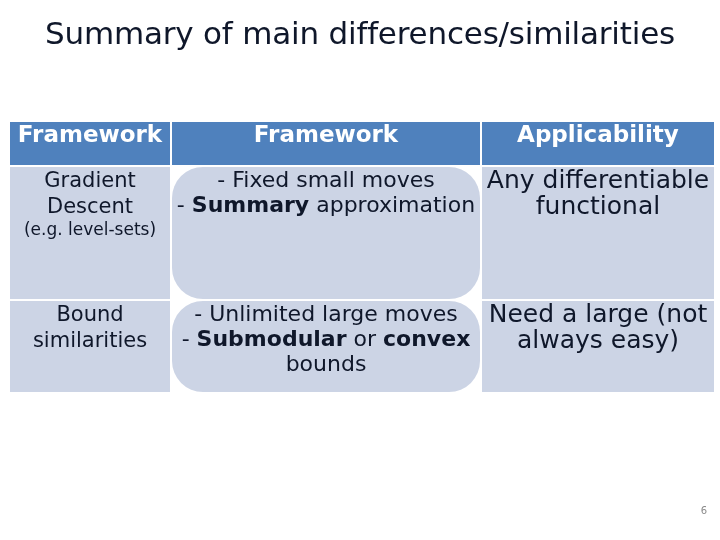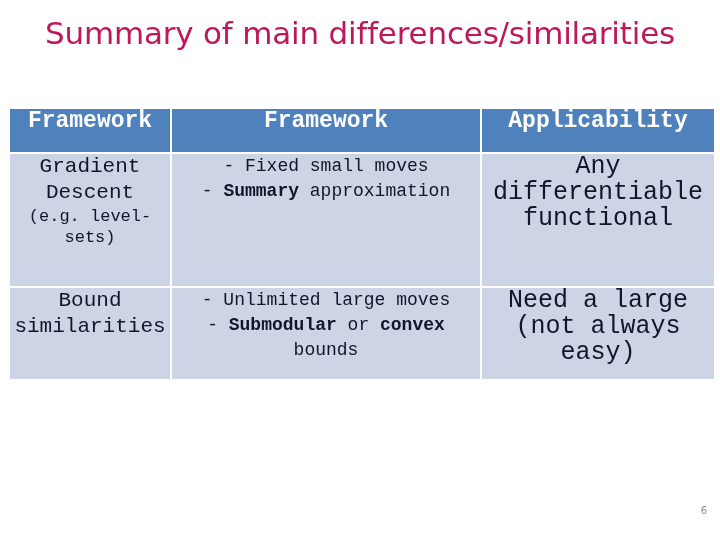--- a/index.html
+++ b/index.html
@@ -24,35 +24,34 @@
 
   
   #slide-title {
     position: absolute;
     left: 0;
     top: 14px;
     width: 720px;
     text-align: center;
     font-size: 31px;
     line-height: 38px;
-    color: #be185d;
+    color: #0f172a;
     letter-spacing: -0.2px;
     white-space: nowrap;
   }
 
   
   #comparison-table {
     position: absolute;
     left: 8px;
-    top: 107px;
+    top: 120px;
     width: 704px;
     border-collapse: separate;
     border-spacing: 2px 2px;
     table-layout: fixed;
-    font-family: Liberation Mono, monospace;
   }
 
   #comparison-table th,
   #comparison-table td {
     padding: 0;
     margin: 0;
     vertical-align: top;
     text-align: center;
   }
 
@@ -87,22 +86,23 @@
 
   .fw-main {
     font-size: 21px;
     line-height: 26px;
   }
   .fw-sub {
     font-size: 17px;
     line-height: 21px;
   }
   .prop {
-    font-size: 18px;
+    font-size: 22px;
     line-height: 25px;
+    border-radius: 31px;
   }
   .prop b { font-weight: bold; }
   .appl {
     font-size: 25px;
     line-height: 26px;
   }
 
   
   #page-number {
     position: absolute;

